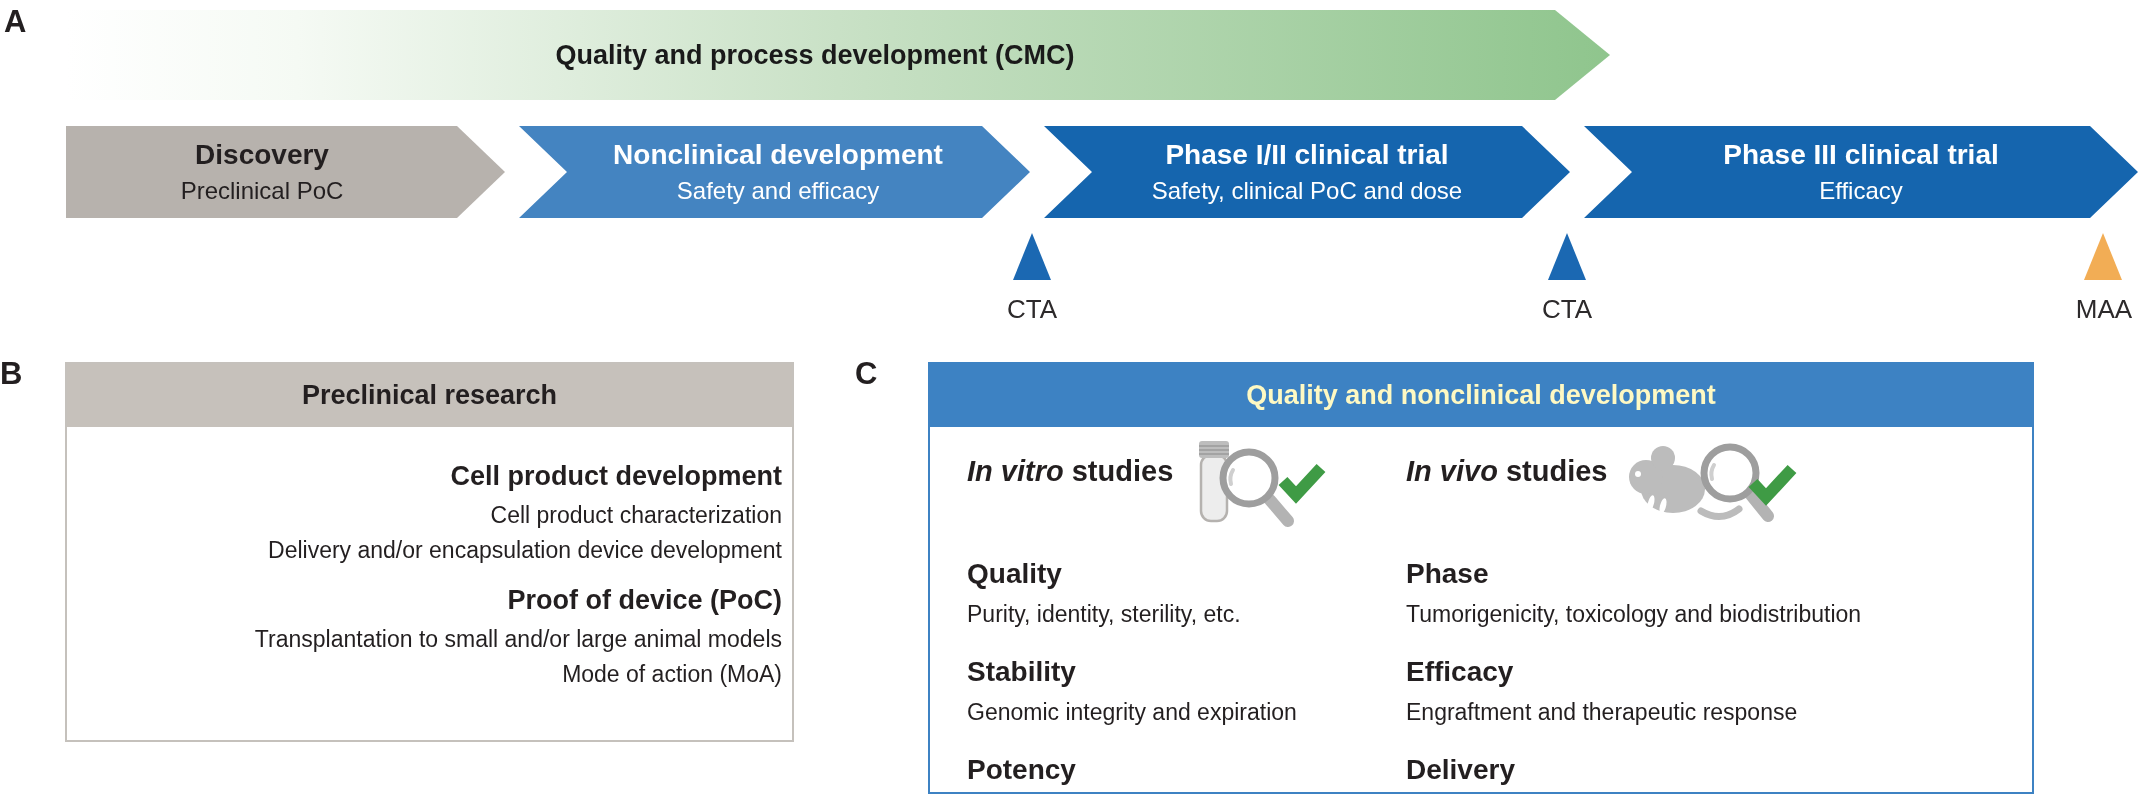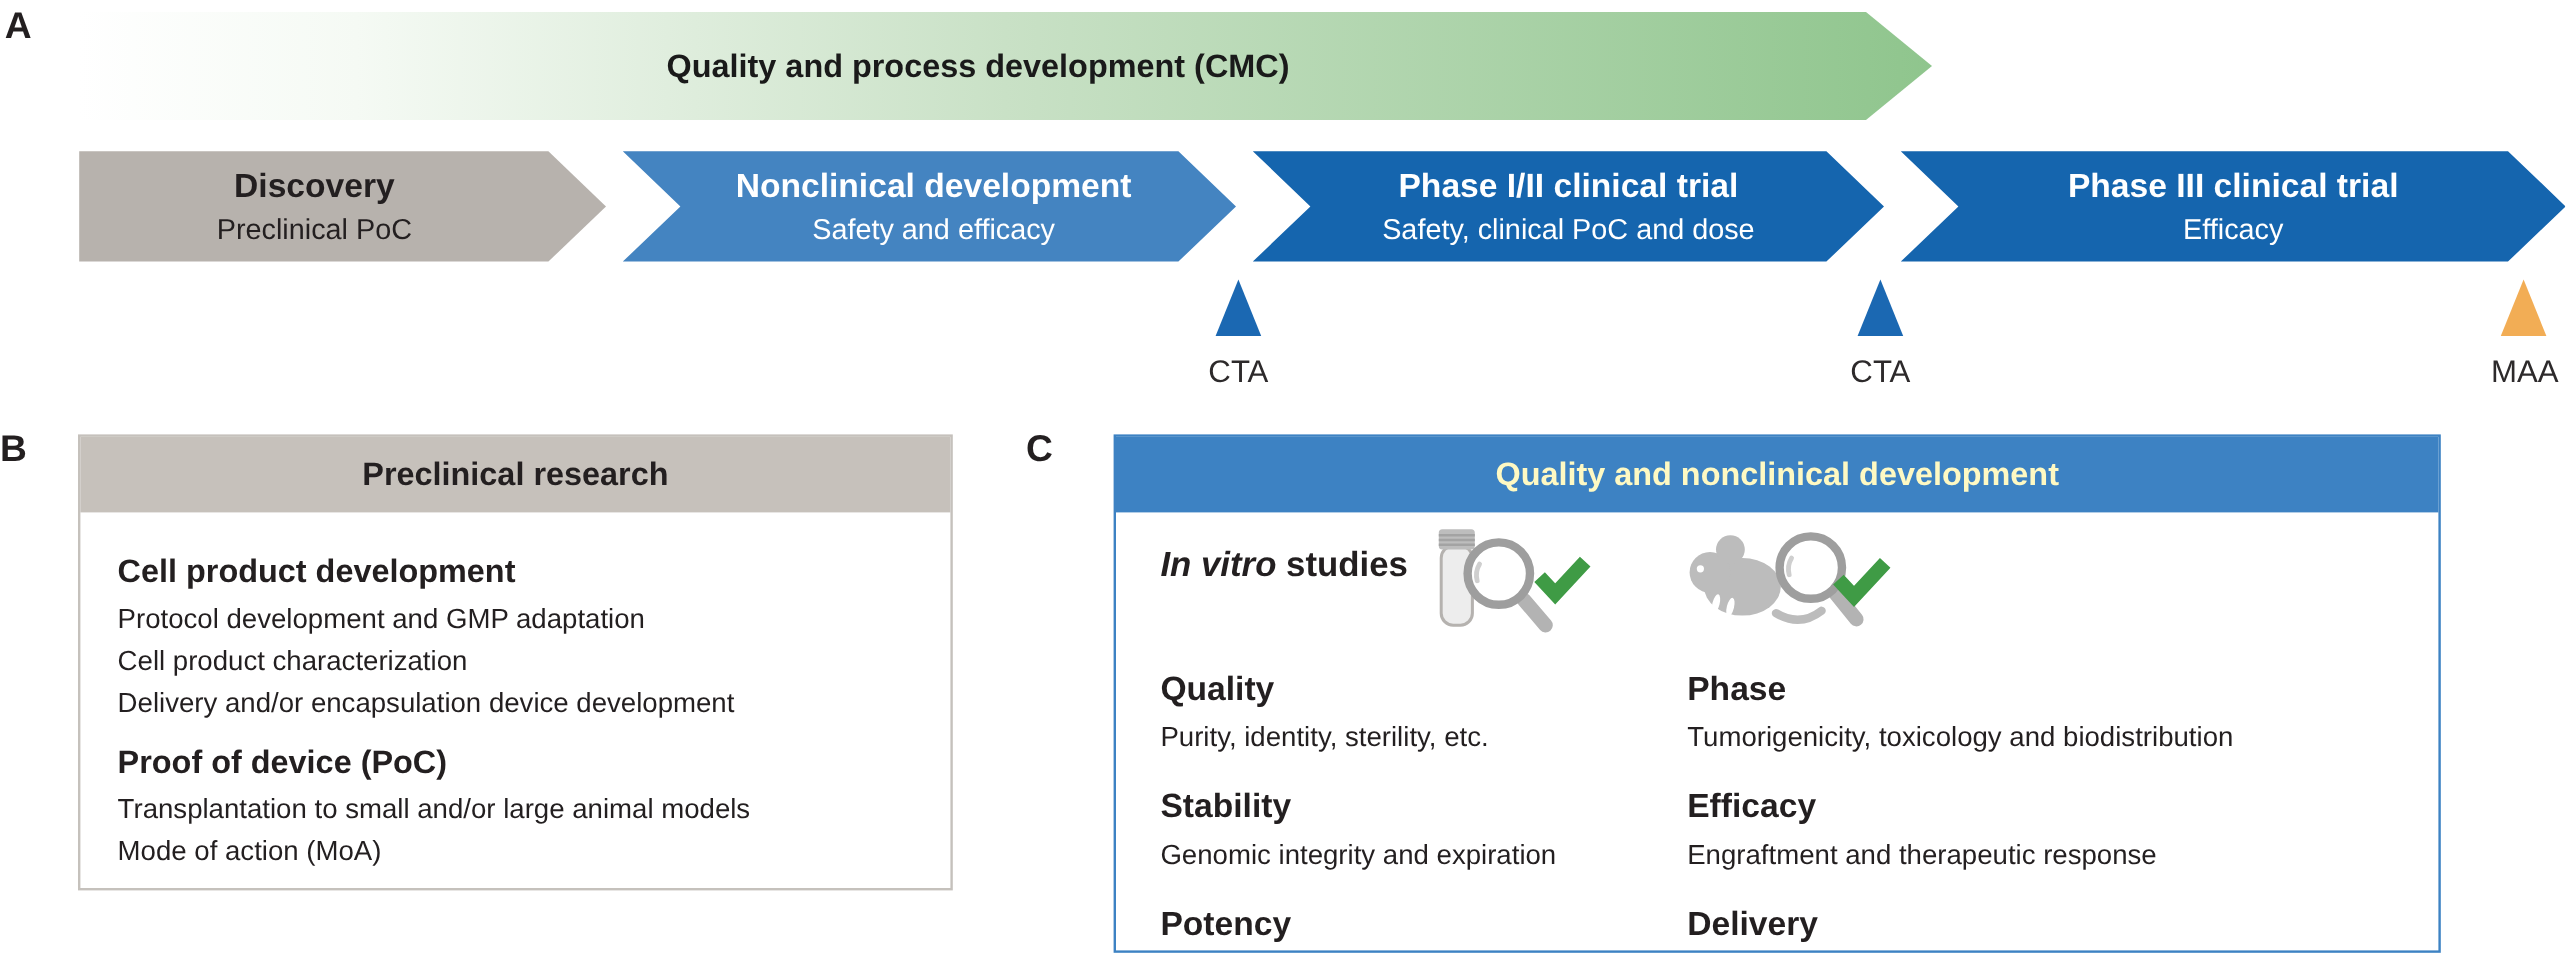--- a/index.html
+++ b/index.html
@@ -14,21 +14,21 @@
   .stage-title{font-size:28px;font-weight:700;}
   .stage-sub{font-size:24px;}
   .cmc-label{font-size:27px;font-weight:700;fill:#1a1a1a;}
   .milestone-label{font-size:26px;fill:#2d2a2b;}
 
   
   #panelB{position:absolute;left:65px;top:362px;width:729px;height:380px;
           border:2px solid #c5c1bc;box-sizing:border-box;background:#fff;}
   #panelB .hdr{height:63px;background:#c6c1bb;display:flex;align-items:center;justify-content:center;
                font-size:27px;font-weight:700;color:#231f20;}
-  #panelB .body{padding:31px 0 0 31px;}
+  #panelB .body{padding:31px 10px 0 31px;text-align:right;}
   .b-title{font-size:27px;font-weight:700;line-height:36px;margin:14px 0 4px 0;}
   .b-title.first{margin-top:0;}
   .b-line{font-size:23px;line-height:35px;}
 
   
   #panelC{position:absolute;left:928px;top:362px;width:1106px;height:432px;
           border:2px solid #3d82c3;box-sizing:border-box;background:#fff;}
   #panelC .hdr{height:63px;background:#3d82c3;display:flex;align-items:center;justify-content:center;
                font-size:27px;font-weight:700;color:#fef9c3;}
   #panelC .body{position:relative;height:365px;}
@@ -87,21 +87,20 @@
 
     <text x="1032" y="318" text-anchor="middle" class="milestone-label">CTA</text>
     <text x="1567" y="318" text-anchor="middle" class="milestone-label">CTA</text>
     <text x="2104" y="318" text-anchor="middle" class="milestone-label">MAA</text>
   </svg>
 
   <div id="panelB">
     <div class="hdr">Preclinical research</div>
     <div class="body">
       <div class="b-title first">Cell product development</div>
-      <div class="b-line">Protocol development and GMP adaptation</div>
       <div class="b-line">Cell product characterization</div>
       <div class="b-line">Delivery and/or encapsulation device development</div>
       <div class="b-title">Proof of device (PoC)</div>
       <div class="b-line">Transplantation to small and/or large animal models</div>
       <div class="b-line">Mode of action (MoA)</div>
     </div>
   </div>
 
   <div id="panelC">
     <div class="hdr">Quality and nonclinical development</div>
@@ -129,20 +128,21 @@
         <div class="c-term">Quality</div>
         <div class="c-desc">Purity, identity, sterility, etc.</div>
         <div class="c-term">Stability</div>
         <div class="c-desc">Genomic integrity and expiration</div>
         <div class="c-term">Potency</div>
         <div class="c-desc">Functionality</div>
       </div>
 
       <div class="c-col col2">
         <div class="c-heading">
+          <span><span class="it">In vivo</span><span class="rest"> studies</span></span>
           <svg width="172" height="92" viewBox="0 0 172 92">
             <g>
               <path d="M74,72 q20,12 38,-2" fill="none" stroke="#bcbcbc" stroke-width="7" stroke-linecap="round"></path>
               <ellipse cx="46" cy="50" rx="32" ry="24" fill="#bcbcbc"></ellipse>
               <circle cx="19" cy="38" r="17" fill="#bcbcbc"></circle>
               <circle cx="36" cy="19" r="12" fill="#bcbcbc"></circle>
               <circle cx="11" cy="35" r="3" fill="#ffffff"></circle>
               <ellipse cx="24" cy="64" rx="3" ry="8" fill="#ffffff" transform="rotate(14 24 64)"></ellipse>
               <ellipse cx="36" cy="67" rx="3" ry="8" fill="#ffffff" transform="rotate(14 36 67)"></ellipse>
             </g>

